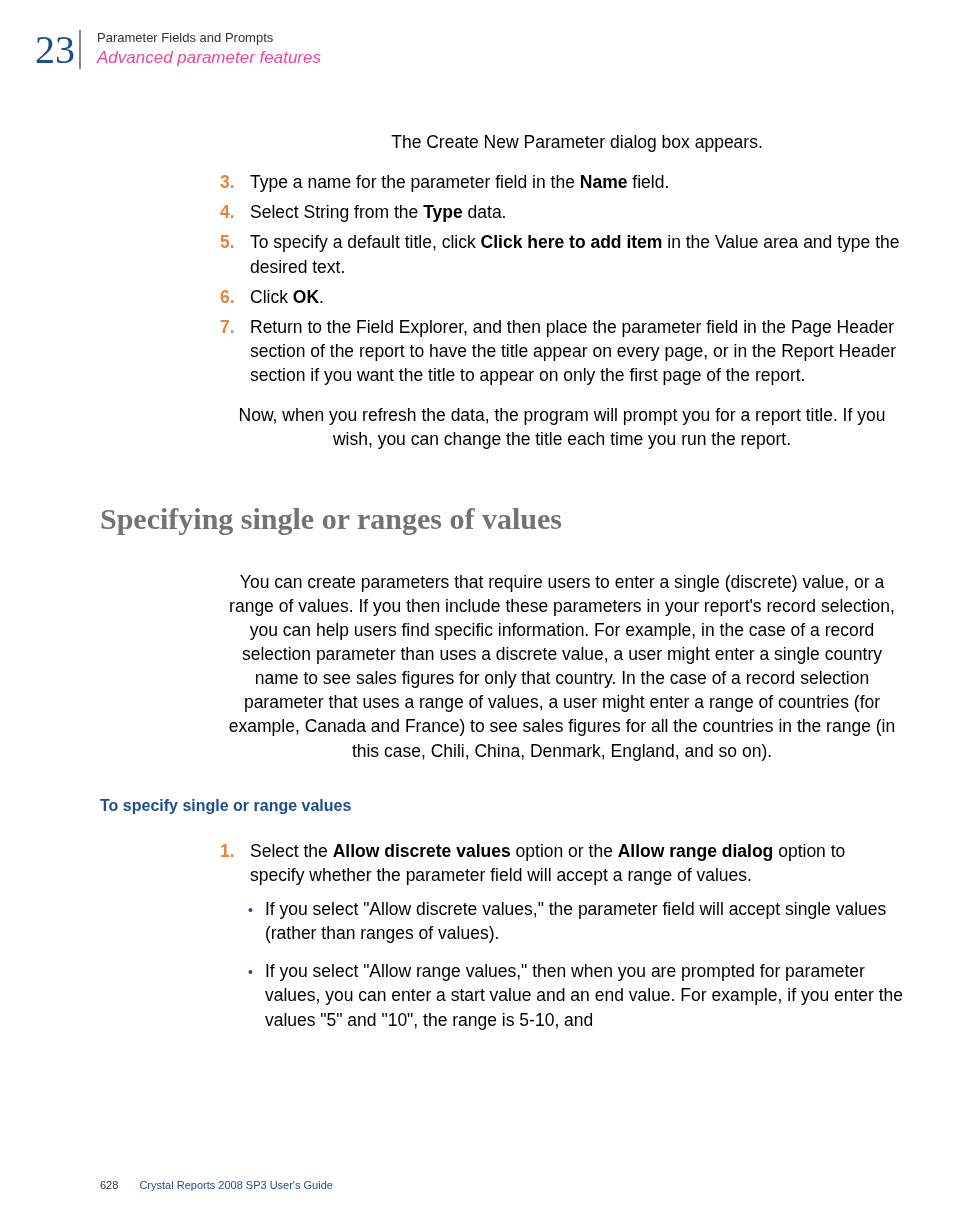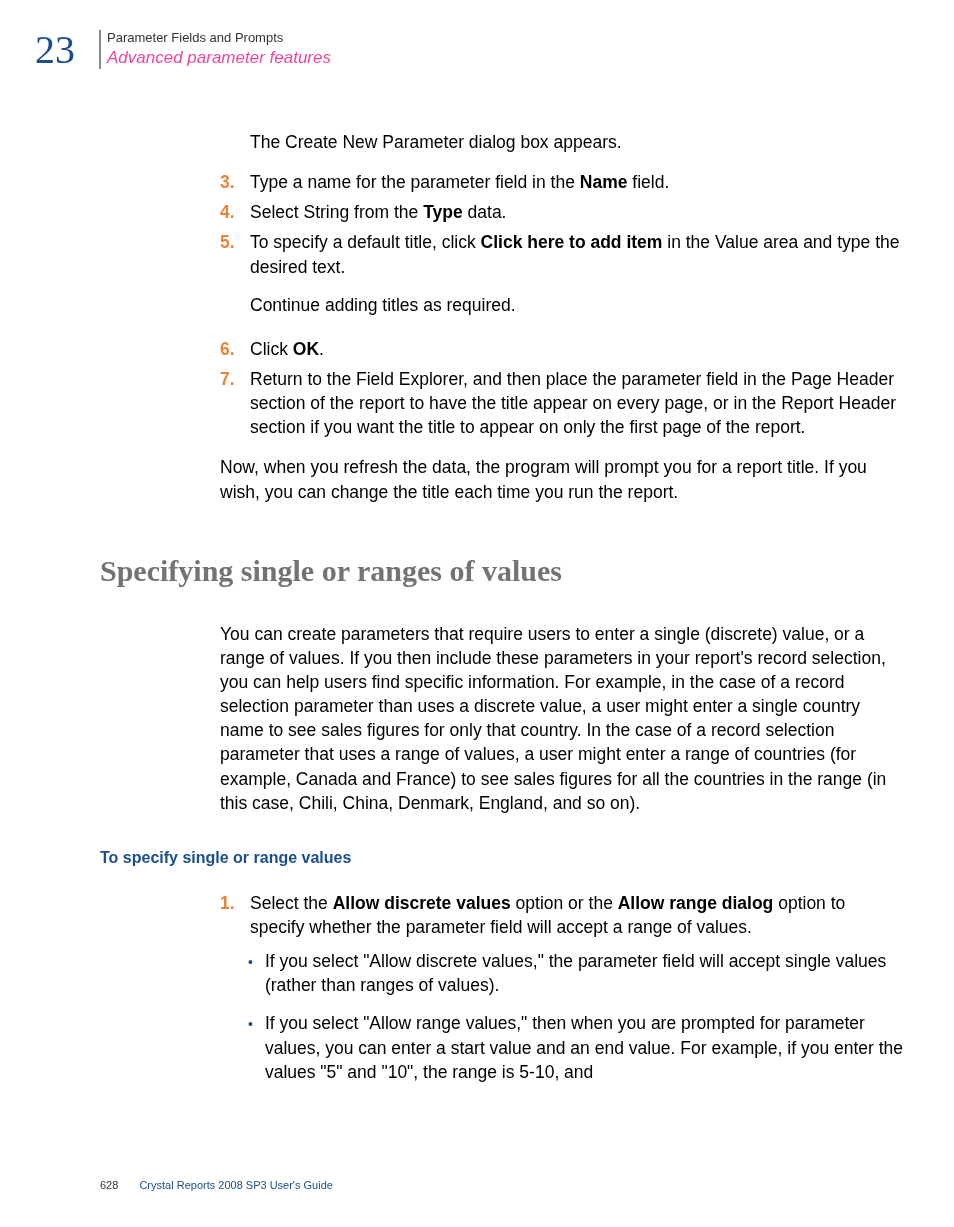--- a/index.html
+++ b/index.html
@@ -5,27 +5,27 @@
   * { margin: 0; padding: 0; box-sizing: border-box; }
   body {
     width: 954px;
     height: 1227px;
     background: #ffffff;
     font-family: Arial, Helvetica, sans-serif;
     color: #000;
     position: relative;
     padding: 30px 50px 30px 35px;
   }
-  .header { display: flex; align-items: flex-start; gap: 24px; margin-bottom: 60px; }
+  .header { display: flex; align-items: flex-start; gap: 4px; margin-bottom: 60px; }
   .chapter-num { font-family: Georgia, 'Times New Roman', serif; font-size: 40px; color: #1a4e8e; font-weight: 400; line-height: 1; }
-  .header-lines { display: flex; flex-direction: column; border-left: 2px solid #888; padding-left: 6px; line-height: 1.3; }
+  .header-lines { display: flex; flex-direction: column; border-left: 2px solid #888; padding-left: 16px; line-height: 1.3; }
   .hdr-title { font-size: 13px; color: #333; }
   .hdr-sub { font-size: 17px; color: #ec4899; font-style: italic; }
   .content { margin-left: 185px; font-size: 17.5px; line-height: 1.38; }
-  .para { margin-bottom: 16px; }
+  .para { margin-bottom: 16px; text-align: center; }
   .ol-item { display: flex; gap: 10px; margin-bottom: 6px; }
   .ol-num { color: #e8833a; font-weight: bold; min-width: 20px; }
   .ol-body { flex: 1; }
   .sub-para { margin-top: 14px; margin-bottom: 14px; }
   .h2-section {
     font-family: Georgia, 'Times New Roman', serif;
     color: #737373;
     font-size: 30px;
     font-weight: bold;
     margin-left: 65px;
@@ -75,21 +75,20 @@
     <div class="ol-num">4.</div>
     <div class="ol-body">
       <span>Select String from the </span><b>Type</b><span> data.</span>
     </div>
   </div>
 
   <div class="ol-item">
     <div class="ol-num">5.</div>
     <div class="ol-body">
       <span>To specify a default title, click </span><b>Click here to add item</b><span> in the Value area and type the desired text.</span>
-      <div class="sub-para">Continue adding titles as required.</div>
     </div>
   </div>
 
   <div class="ol-item">
     <div class="ol-num">6.</div>
     <div class="ol-body">
       <span>Click </span><b>OK</b><span>.</span>
     </div>
   </div>
 

